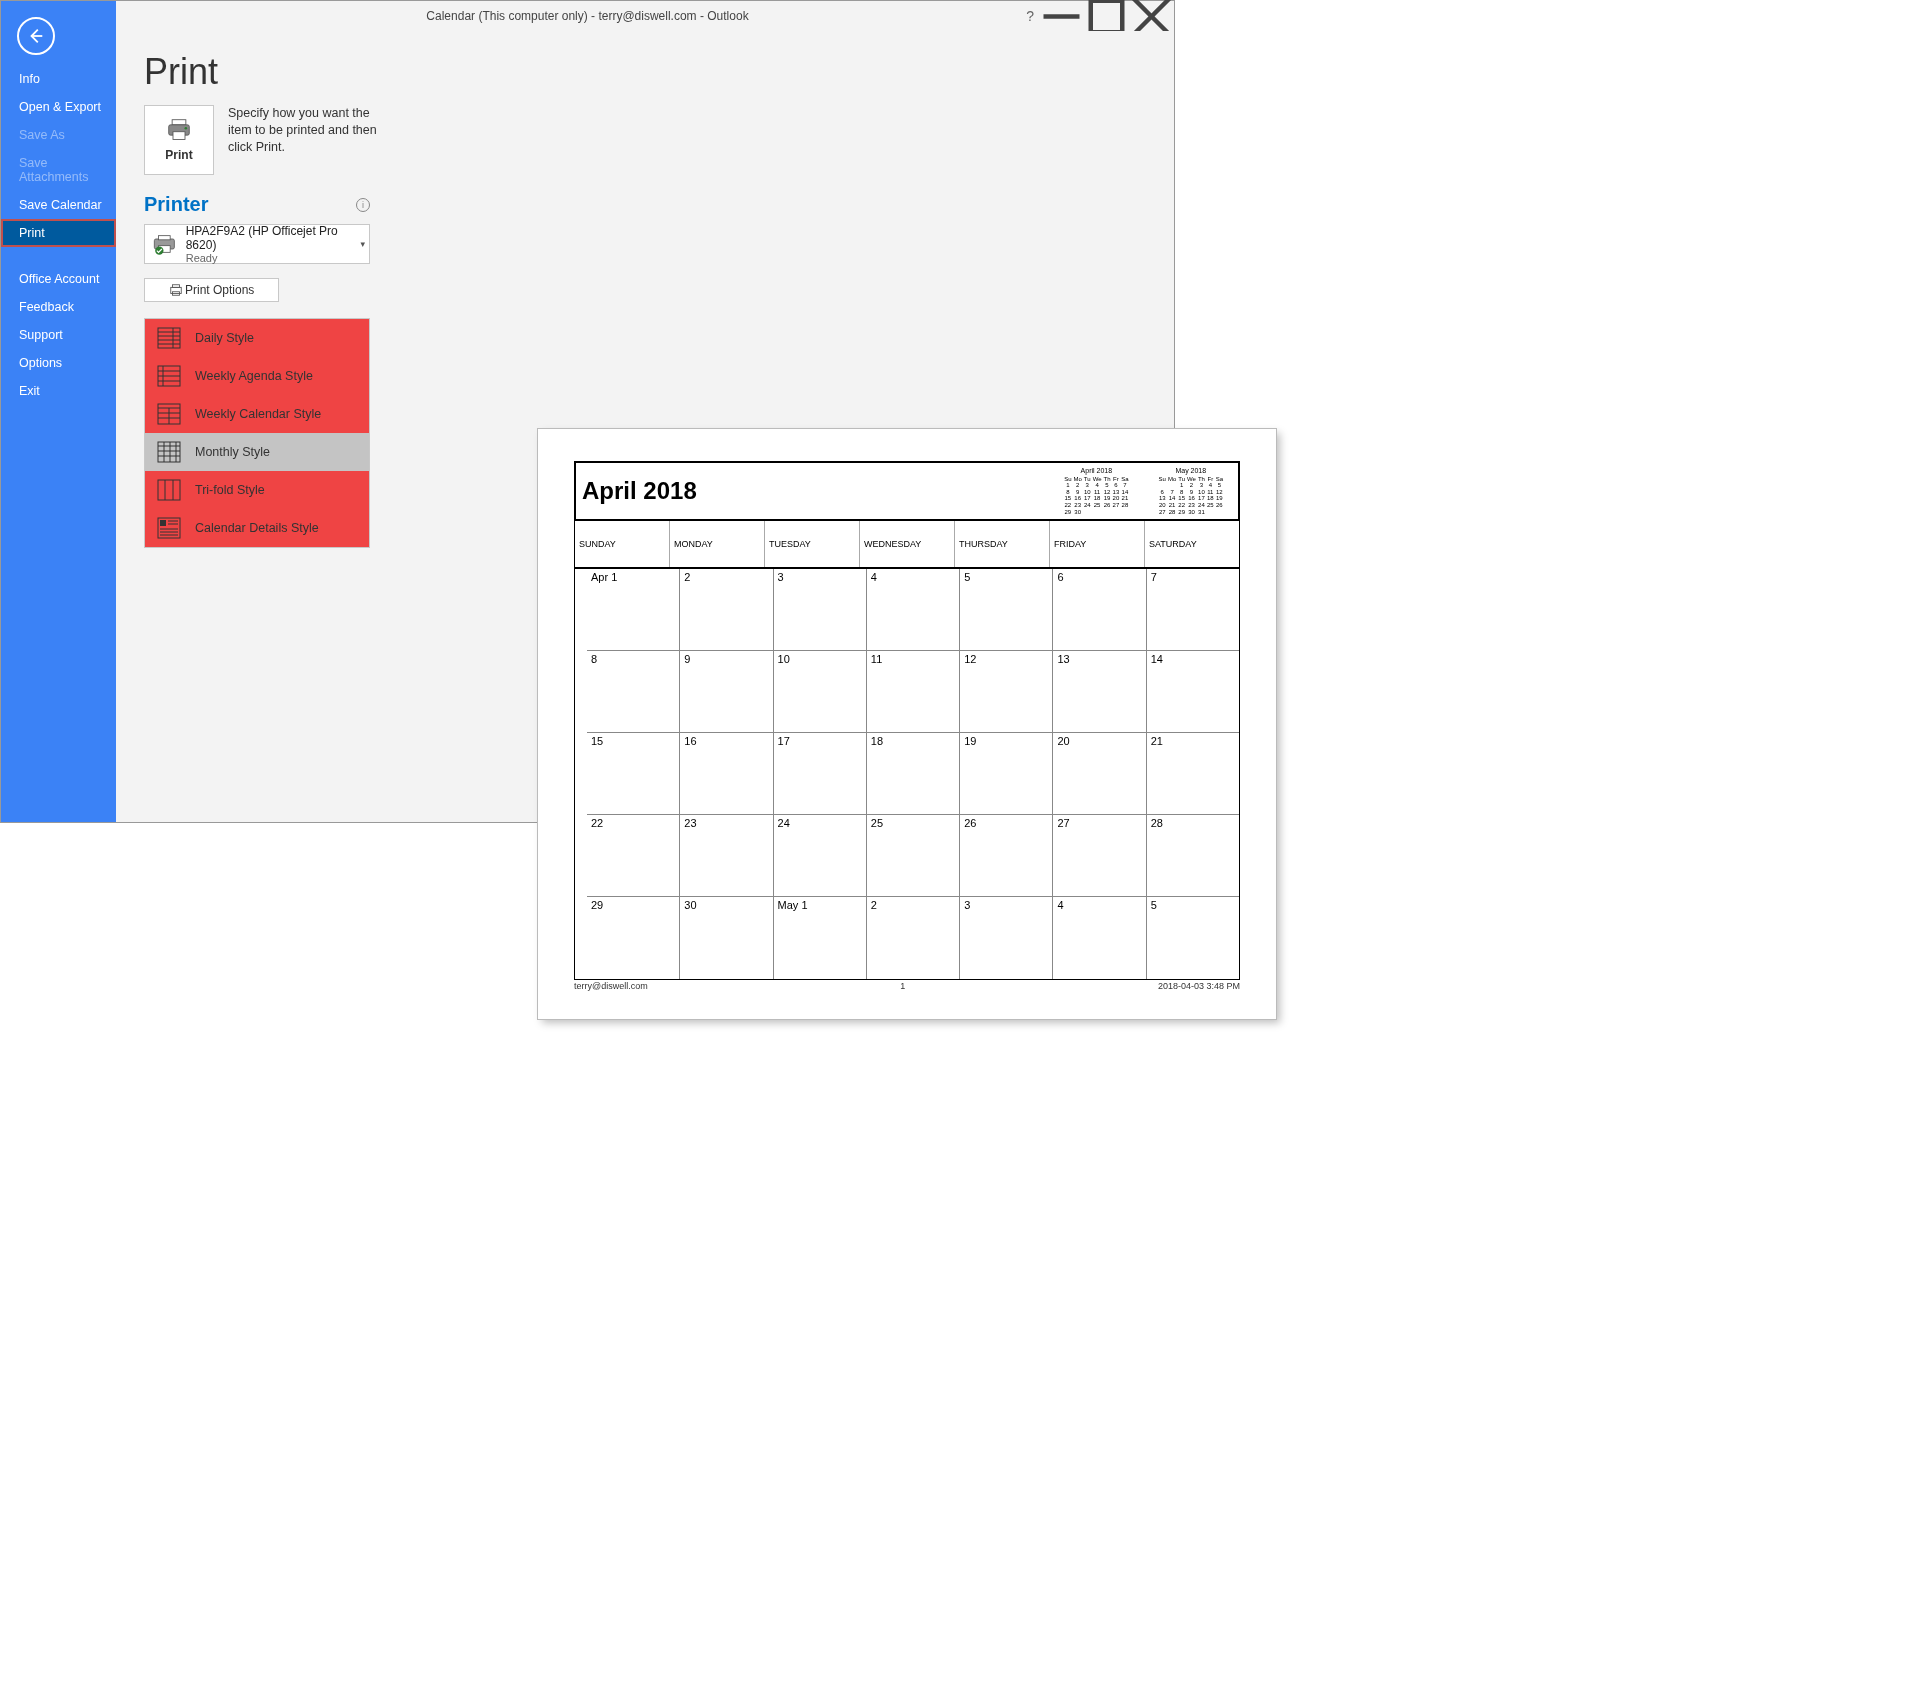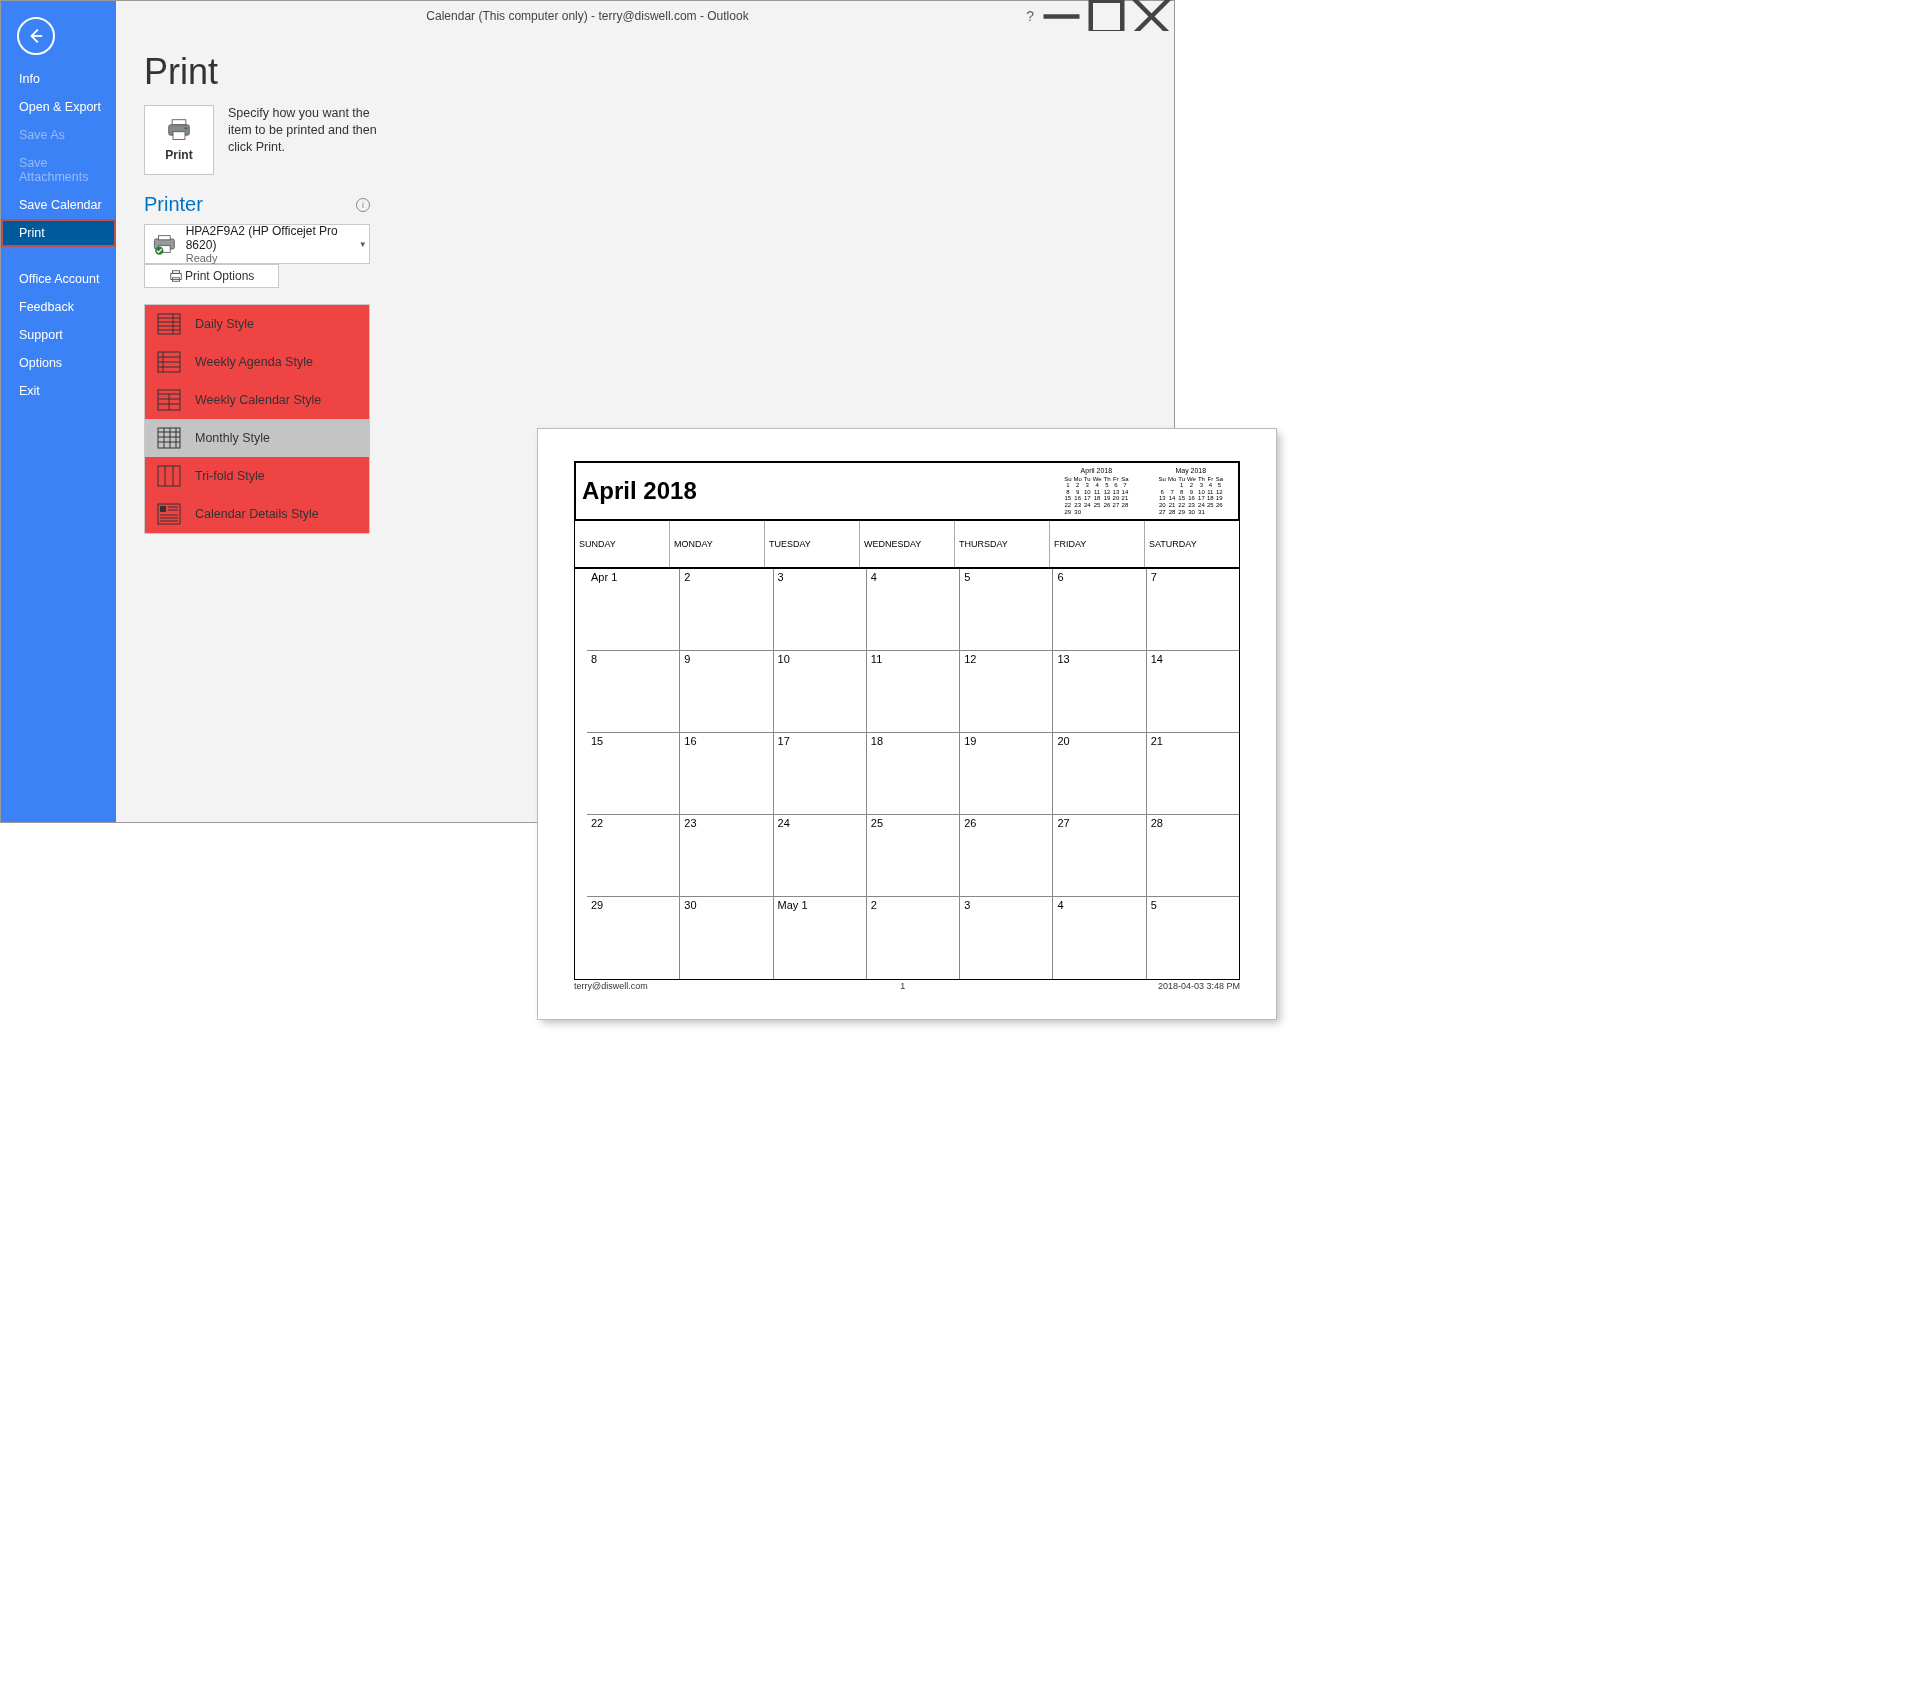--- a/index.html
+++ b/index.html
@@ -15,24 +15,24 @@
   .back-circle svg { width:18px; height:18px; }
   .side-item { padding:7px 0 7px 18px; font-size:12.5px; cursor:pointer; }
   .side-item.disabled { color: rgba(255,255,255,0.45); }
   .side-item.selected { background:#005A9E; box-shadow: inset 0 0 0 2px #C0504D; }
   .content { position:absolute; left:115px; top:30px; right:0; bottom:0; background:#f3f3f3; padding:20px 0 0 28px; }
   .page-title { font-size:36px; font-weight:300; color:#333; margin-bottom:12px; }
   .print-section { display:flex; gap:14px; margin-bottom:18px; }
   .print-button { width:70px; height:70px; background:#fff; border:1px solid #c8c8c8; display:flex; flex-direction:column; align-items:center; justify-content:center; gap:6px; font-size:12px; font-weight:600; color:#333; }
   .print-button svg { width:28px; height:24px; }
   .print-desc { font-size:12.5px; color:#333; width:155px; line-height:1.35; }
-  .section-header { font-size:20px; color:#0072c6; font-weight:400; margin-bottom:8px;}
+  .section-header { font-size:20px; color:#0072c6; font-weight:700; margin-bottom:8px;}
   .section-row { display:flex; align-items:center; justify-content:space-between; width:226px;}
   .info-icon { width:14px; height:14px; border:1px solid #888; border-radius:50%; font-size:9px; color:#888; display:flex; align-items:center; justify-content:center; margin-bottom:8px; }
-  .printer-select { width:226px; height:40px; background:#fff; border:1px solid #c8c8c8; display:flex; align-items:center; padding:0 6px; gap:8px; position:relative; margin-bottom:0;}
+  .printer-select { width:226px; height:40px; background:#fff; border:1px solid #c8c8c8; display:flex; align-items:center; padding:0 6px; gap:8px; position:relative; margin-bottom:14px;}
   .printer-icon { width:28px; height:22px; }
   .printer-text .line1 { font-size:12px; color:#222; }
   .printer-text .line2 { font-size:11px; color:#666; }
   .dropdown-arrow { position:absolute; right:4px; top:50%; transform:translateY(-50%); font-size:9px; color:#555; }
   .print-options-btn { display:inline-flex; align-items:center; gap:2px; background:#fff; border:1px solid #c8c8c8; padding:4px 24px; font-size:12px; color:#333; margin-bottom:16px;}
   .print-options-btn svg { width:14px; height:14px; }
   .settings-list { width:226px; background:#ef4444; border:1px solid #c8c8c8; }
   .style-item { display:flex; align-items:center; gap:14px; padding:8px 12px; font-size:12.5px; color:#333; }
   .style-item.selected { background:#c4c4c4; }
   .style-icon { width:24px; height:22px; flex-shrink:0; }

